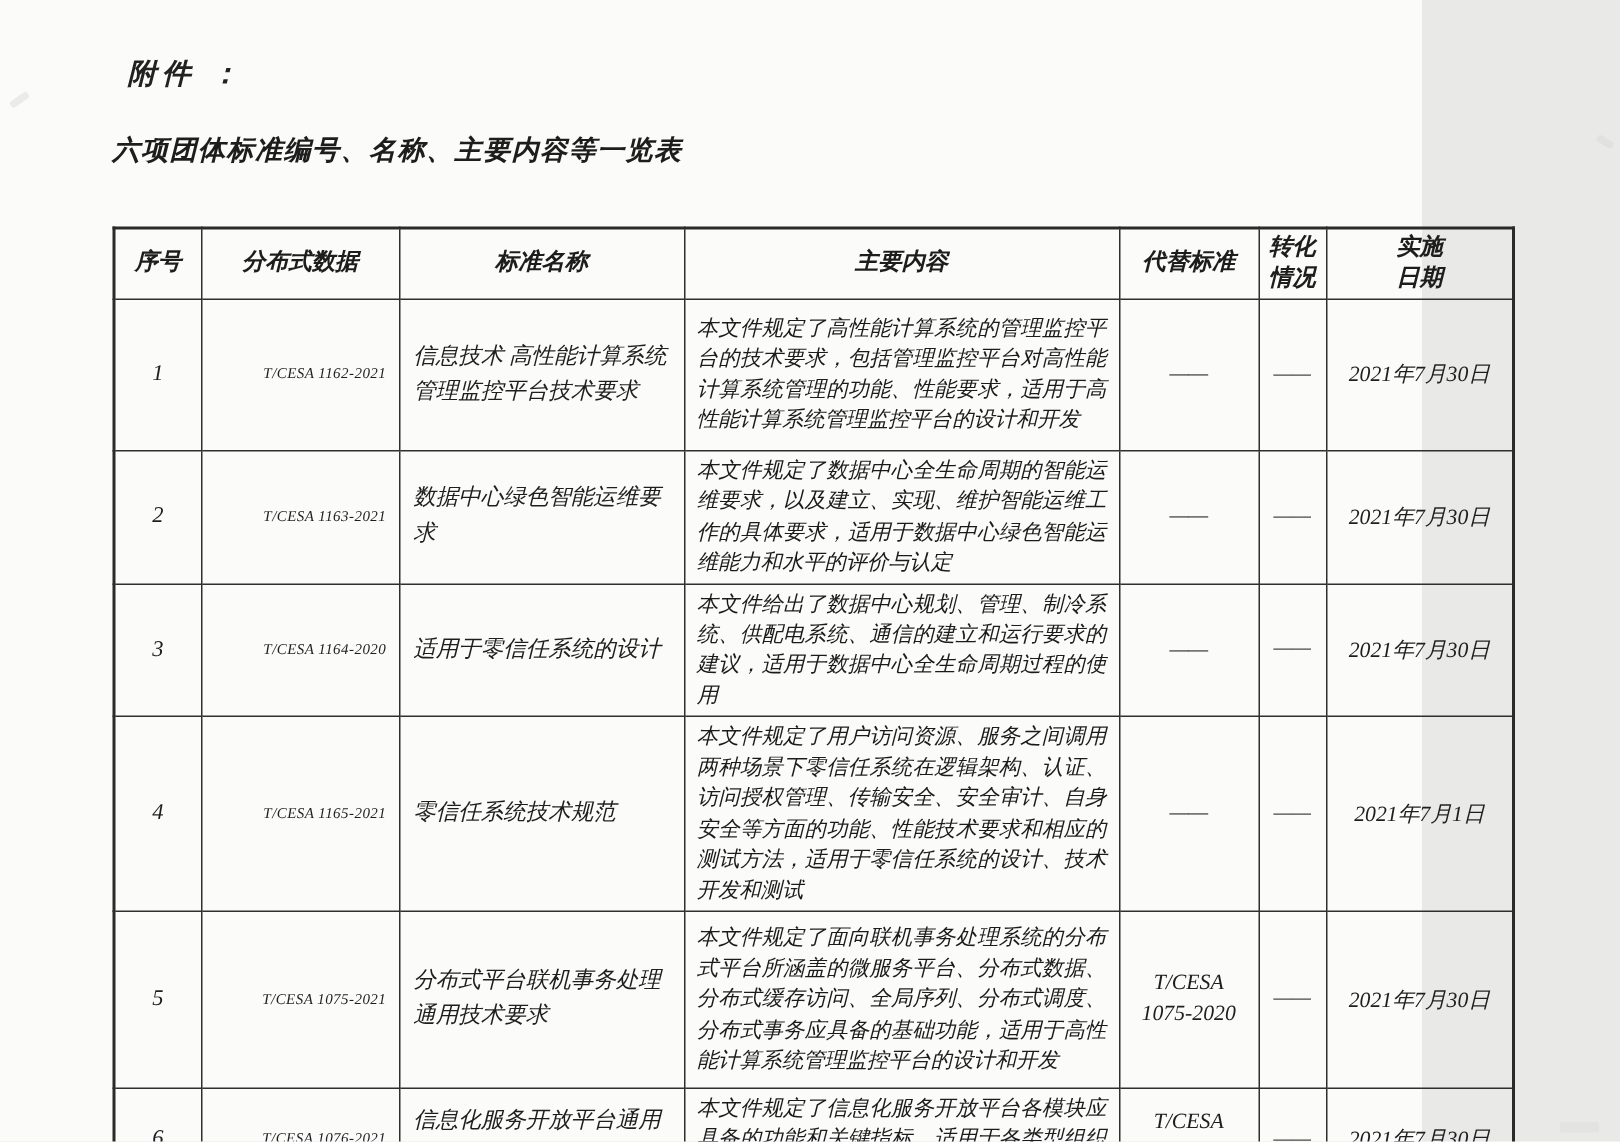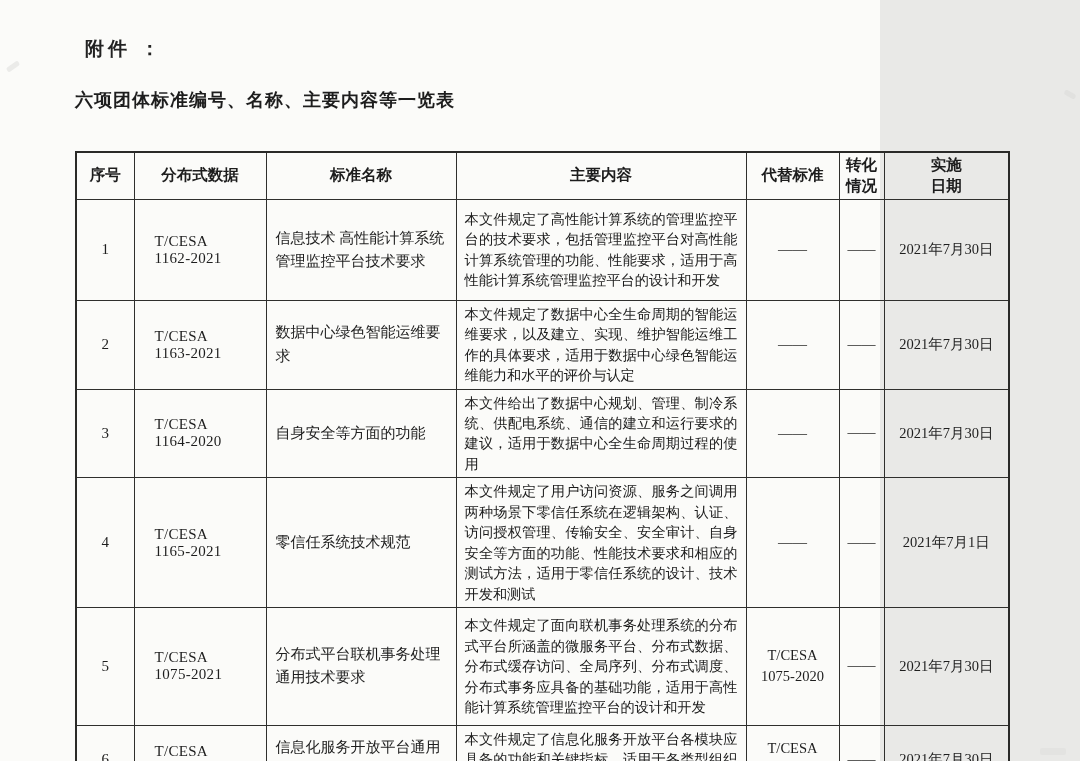--- a/index.html
+++ b/index.html
@@ -5,22 +5,23 @@
   html, body { margin: 0; padding: 0; }
   body {
     width: 1080px; height: 761px;
     background: #e9e9e7;
     font-family: "Liberation Serif", "DejaVu Serif", serif;
     color: #1e1e1e;
     overflow: hidden;
   }
   .sheet {
     position: relative;
-    width: 880px; height: 761px;
+    width: 948px; height: 761px;
     background: #fbfbf9;
+    font-style: italic;
   }
   
   .artifact { position: absolute; background: #d8d8d4; opacity: .45; border-radius: 2px; }
   .artifact.a1 { left: 6px; top: 64px; width: 14px; height: 5px; transform: rotate(-35deg); }
   .artifact.a2 { left: 1064px; top: 92px; width: 12px; height: 5px; transform: rotate(30deg); }
   .artifact.a3 { left: 1040px; top: 748px; width: 26px; height: 7px; opacity: .3; }
 
   .attachment {
     position: absolute; left: 85px; top: 36px;
     font-family: "Liberation Sans", "DejaVu Sans", sans-serif;
@@ -46,21 +47,21 @@
     vertical-align: middle;
     overflow: hidden;
   }
   .std-table { border: 2.4px solid #2a2a28; }
   .std-table th {
     font-family: "Liberation Sans", "DejaVu Sans", sans-serif;
     font-weight: bold; font-size: 15.5px; color: #1d1d1d;
     text-align: center; white-space: pre-line; line-height: 1.35;
   }
   td.c-no   { text-align: center; font-size: 15px; }
-  td.c-code { text-align: left; font-size: 15px; letter-spacing: .3px; padding: 2px 20px; }
+  td.c-code { text-align: right; font-size: 10px; letter-spacing: .3px; padding: 2px 8px; }
   td.c-name { text-align: left; font-size: 15px; line-height: 1.55; padding: 2px 9px; }
   td.c-content {
     text-align: justify; font-size: 14.2px; line-height: 1.44; padding: 3px 8px;
     color: #1b1b1b;
   }
   td.c-replaced { text-align: center; font-size: 14.5px; white-space: pre-line; line-height: 1.5; padding: 2px 2px; }
   td.c-conv { text-align: center; font-size: 14px; padding: 2px 1px; }
   td.c-date { text-align: center; font-size: 14.5px; white-space: nowrap; padding: 2px 2px; }
 
   tr.hrow { height: 42px; }
@@ -121,21 +122,21 @@
         <td class="c-name">数据中心绿色智能运维要求</td>
         <td class="c-content">本文件规定了数据中心全生命周期的智能运维要求，以及建立、实现、维护智能运维工作的具体要求，适用于数据中心绿色智能运维能力和水平的评价与认定</td>
         <td class="c-replaced">——</td>
         <td class="c-conv">——</td>
         <td class="c-date">2021年7月30日</td>
       </tr>
 
       <tr class="r3">
         <td class="c-no">3</td>
         <td class="c-code">T/CESA 1164-2020</td>
-        <td class="c-name">自身安全等方面的功能</td>
+        <td class="c-name">适用于零信任系统的设计</td>
         <td class="c-content">本文件给出了数据中心规划、管理、制冷系统、供配电系统、通信的建立和运行要求的建议，适用于数据中心全生命周期过程的使用</td>
         <td class="c-replaced">——</td>
         <td class="c-conv">——</td>
         <td class="c-date">2021年7月30日</td>
       </tr>
 
       <tr class="r4">
         <td class="c-no">4</td>
         <td class="c-code">T/CESA 1165-2021</td>
         <td class="c-name">零信任系统技术规范</td>

